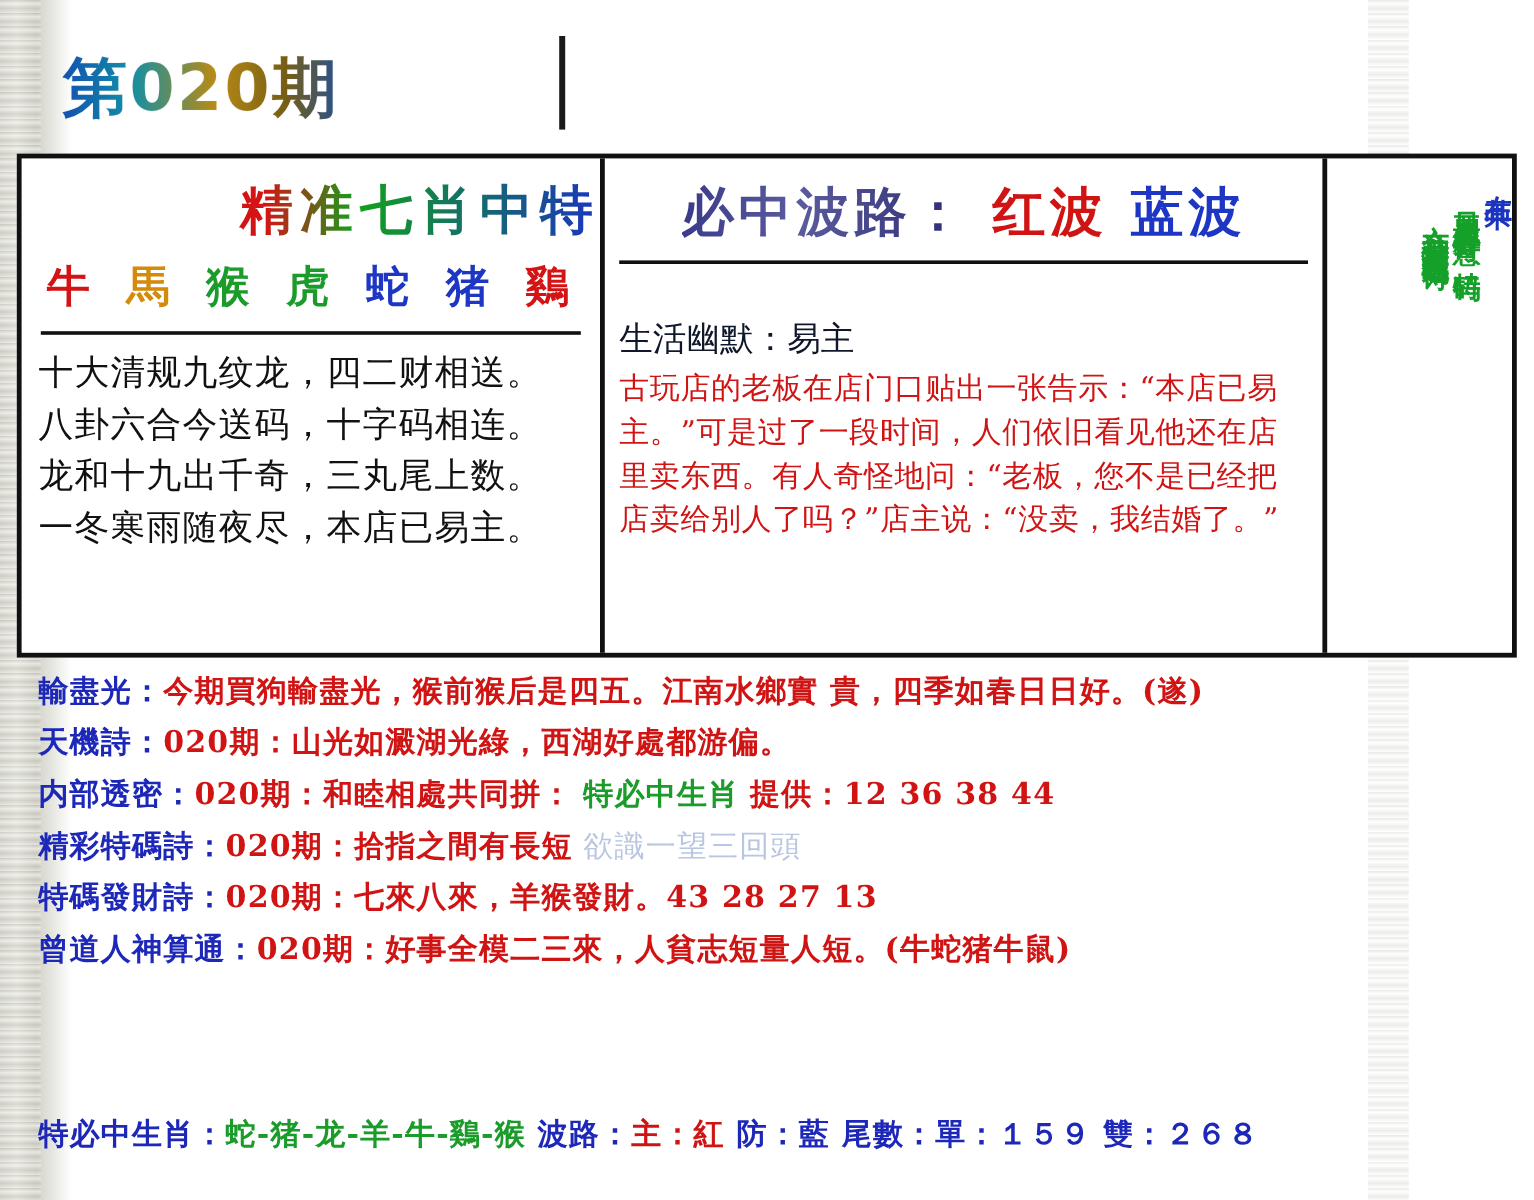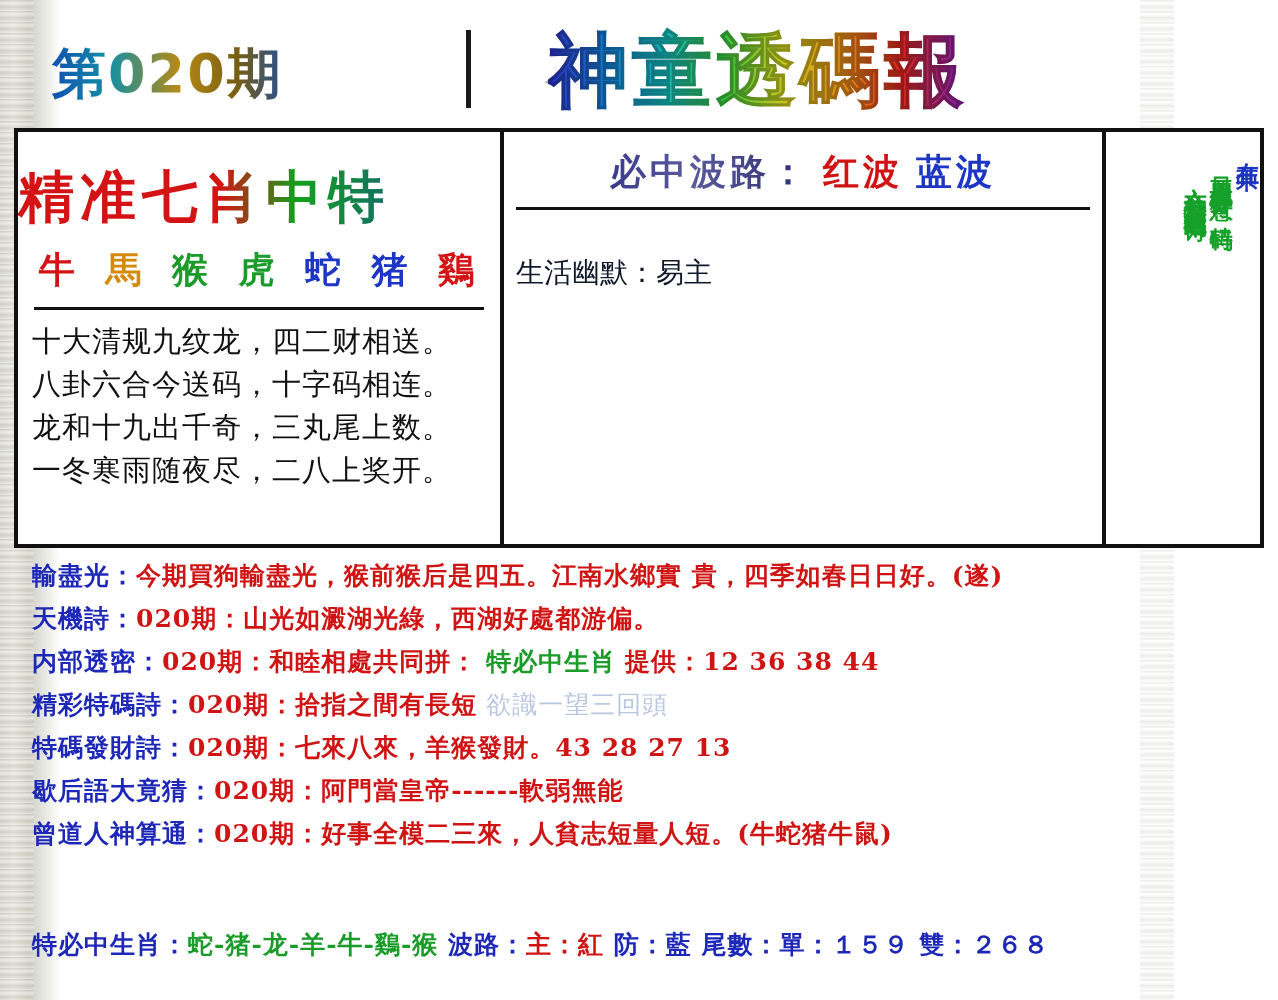--- a/index.html
+++ b/index.html
@@ -105,23 +105,23 @@
     box-sizing: border-box;
   }
   .col-c {
     position: absolute;
     left: 1088px; top: 0;
     right: 0; height: 100%;
   }
 
   
   .a-title {
-    margin: 28px 0 0 0;
-    text-align: left;
-    font-size: 56px;
+    margin: 14px 0 0 0;
+    text-align: right;
+    font-size: 44px;
     font-weight: bold;
     letter-spacing: 6px;
     background: linear-gradient(90deg, #d41414 0%, #d41414 42%, #11a11c 58%, #1a34c0 100%);
     -webkit-background-clip: text;
     background-clip: text;
     color: transparent;
   }
   .a-zodiac {
     margin-top: 10px;
     text-align: center;
@@ -141,24 +141,23 @@
     line-height: 1.48;
     letter-spacing: 1px;
     font-family: "DejaVu Serif", "Liberation Serif", serif;
   }
   .a-lines div { white-space: nowrap; }
 
   
   .b-title {
     margin: 16px 0 0 0;
     text-align: center;
-    font-size: 36px;
+    font-size: 44px;
     font-weight: bold;
     letter-spacing: 4px;
-    font-family: Liberation Serif, serif;
   }
   .b-title .seg-dark {
     background: linear-gradient(90deg, #3a3a8c 0%, #5b5b9e 40%, #2b2b72 100%);
     -webkit-background-clip: text; background-clip: text; color: transparent;
   }
   .b-title .seg-red { color: #d01414; }
   .b-title .seg-blue { color: #1d36c4; }
   .b-rule {
     margin: 10px 12px 0 12px;
     border-top: 3px solid #111;
@@ -262,54 +261,54 @@
 </head>
 <body>
 
 <div class="page">
   <div class="edge left"></div>
   <div class="edge right"></div>
 
   <div class="header">
     <div class="issue">第020期</div>
     <div class="divider-bar"></div>
-    <div class="masthead">神童透碼報</div>
   </div>
 
   <div class="frame">
 
     <div class="col-a">
       <div class="a-title">精准七肖中特</div>
       <div class="a-zodiac">
         <span style="color:#d41414">牛</span>
         <span style="color:#d48a0a">馬</span>
         <span style="color:#1a9b2a">猴</span>
         <span style="color:#1a9b2a">虎</span>
         <span style="color:#1d36c4">蛇</span>
         <span style="color:#1d36c4">猪</span>
         <span style="color:#d41414">鷄</span>
       </div>
       <div class="a-rule"></div>
       <div class="a-lines">
         <div>十大清规九纹龙，四二财相送。</div>
         <div>八卦六合今送码，十字码相连。</div>
         <div>龙和十九出千奇，三丸尾上数。</div>
-        <div>一冬寒雨随夜尽，二八上奖开。</div>
+        <div>一冬寒雨随夜尽，本店已易主。</div>
       </div>
     </div>
 
     <div class="col-b">
       <div class="b-title">
         <span class="seg-dark">必中波路：</span>
         <span class="seg-red">红波</span>
         <span class="seg-blue">蓝波</span>
       </div>
       <div class="b-rule"></div>
       <div class="b-body">
         <div class="b-lead">生活幽默：易主</div>
+        <div class="b-text">古玩店的老板在店门口贴出一张告示：“本店已易主。”可是过了一段时间，人们依旧看见他还在店里卖东西。有人奇怪地问：“老板，您不是已经把店卖给别人了吗？”店主说：“没卖，我结婚了。”</div>
       </div>
     </div>
 
     <div class="col-c">
       <div class="c-wrap">
         <div class="vtext c1">在其中</div>
         <div class="vtext c2">只要用心解开诗意，特码</div>
         <div class="vtext c3">六合神童特别奉献透码诗</div>
       </div>
     </div>
@@ -326,23 +325,20 @@
       <span class="label">内部透密：</span><span class="val">020期：和睦相處共同拼：</span>
       <span class="val2">特必中生肖</span>
       <span class="val">提供：12 36 38 44</span>
     </div>
     <div class="brow">
       <span class="label">精彩特碼詩：</span><span class="val">020期：拾指之間有長短</span>
       <span class="ghost">欲識一望三回頭</span>
     </div>
     <div class="brow">
       <span class="label">特碼發財詩：</span><span class="val">020期：七來八來，羊猴發財。43 28 27 13</span>
-    </div>
-    <div class="brow">
-      <span class="label">歇后語大竟猜：</span><span class="val">020期：阿門當皇帝------軟弱無能</span>
     </div>
     <div class="brow">
       <span class="label">曾道人神算通：</span><span class="val">020期：好事全模二三來，人貧志短量人短。(牛蛇猪牛鼠)</span>
     </div>
   </div>
 
   <div class="lastrow">
     <span>特必中生肖：</span><span class="g">蛇-猪-龙-羊-牛-鷄-猴</span>
     <span>波路：</span><span class="r">主：紅</span>
     <span class="b">防：藍</span>

